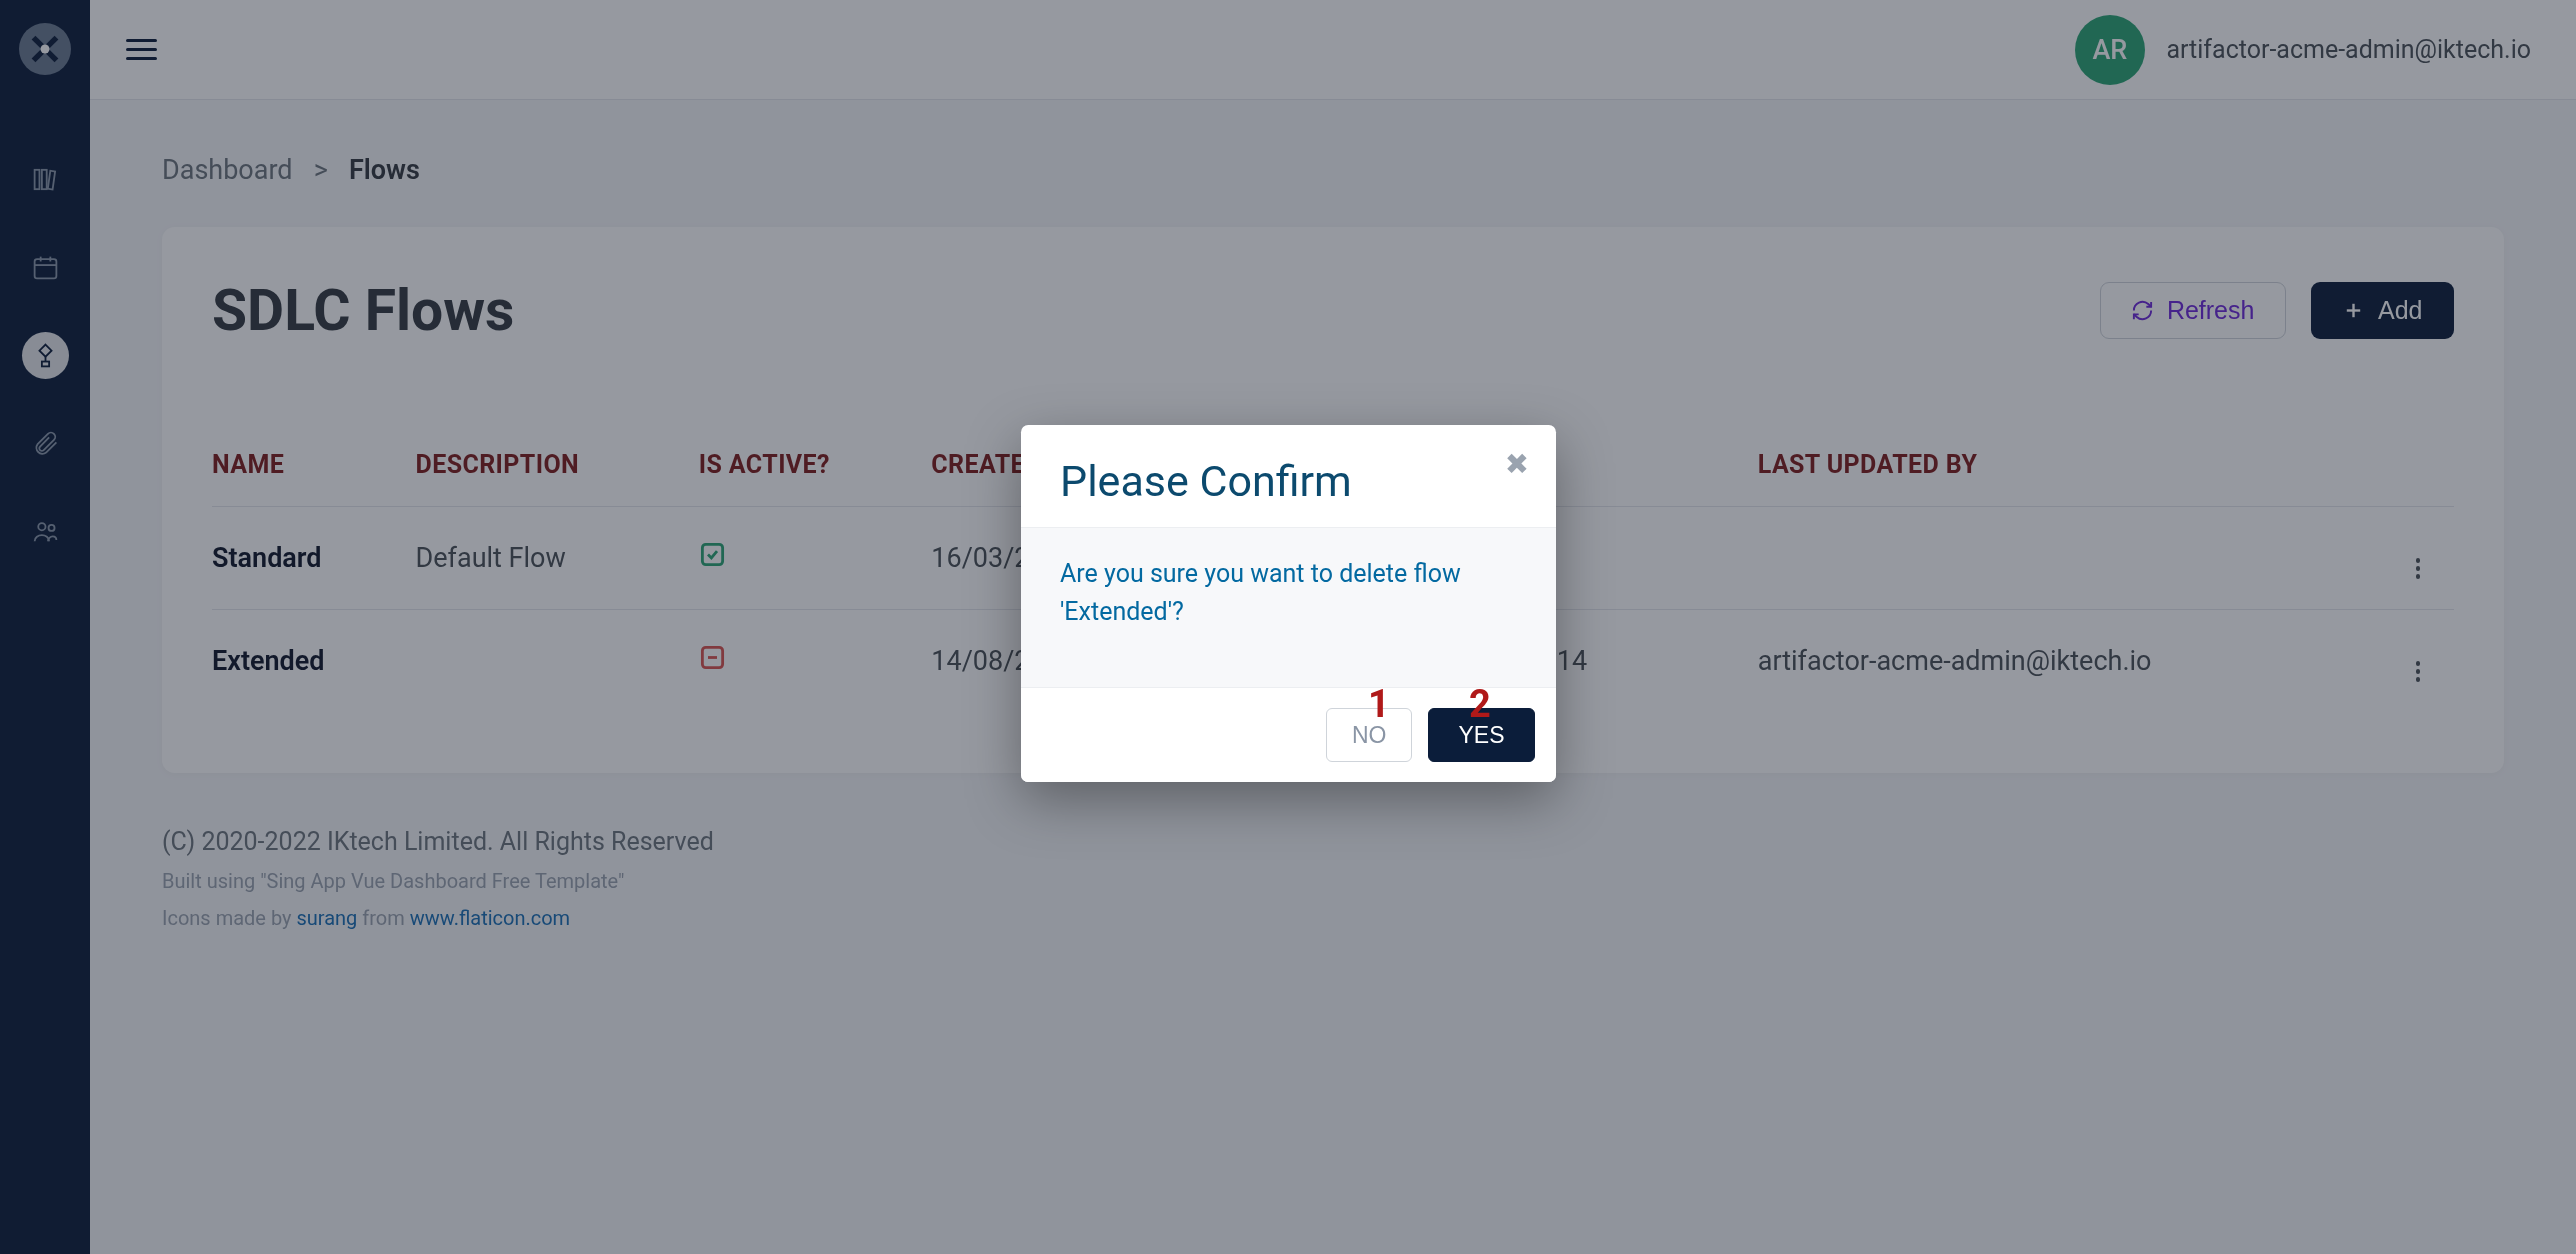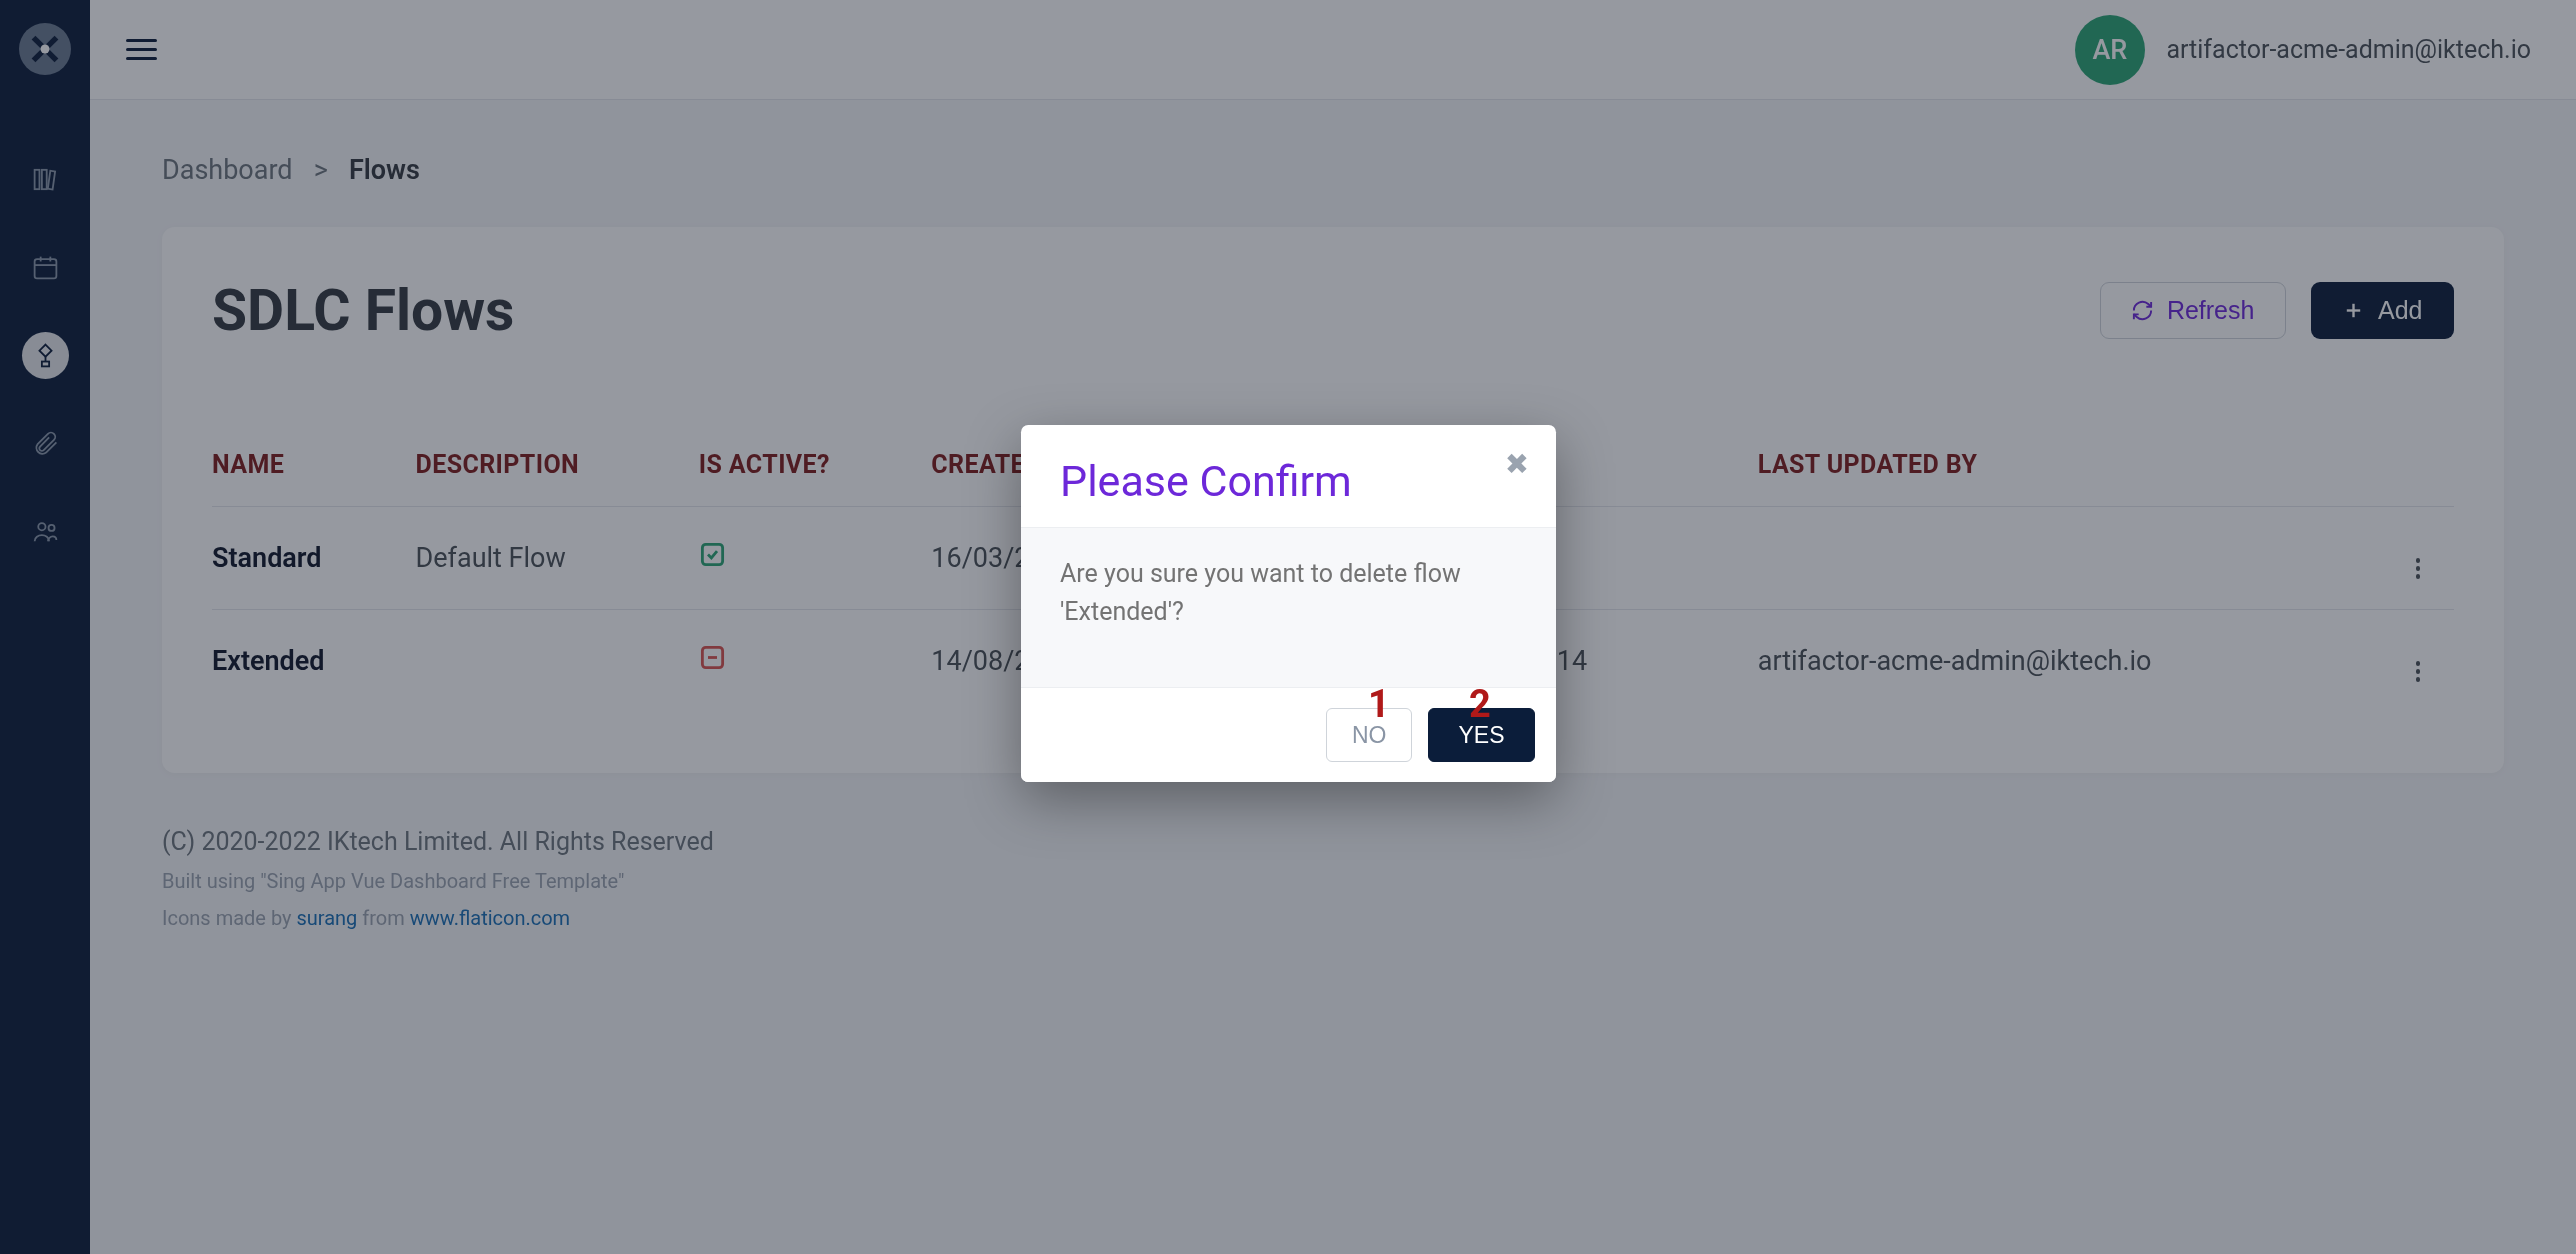--- a/index.html
+++ b/index.html
@@ -119,23 +119,23 @@
 .modal {
   position:absolute;
   left:1021px; top:425px;
   width:535px;
   background:#fff;
   border-radius:7.2px;
   box-shadow:0 18px 54px rgba(0,0,0,0.35);
   overflow:hidden;
 }
 .modal-header { padding:30.5px 39px 21.5px 39px; position:relative; border-bottom:0.9px solid #eceef1;}
-.modal-title { font-size:43px; color:#6d28d9; font-weight:400; }
+.modal-title { font-size:43px; color:#0c4a6e; font-weight:400; }
 .modal-close { position:absolute; right:27px; top:21.5px; font-size:29px; color:#9aa3af; cursor:pointer; background:none; border:none;}
-.modal-body { padding:27px 39px 57px 39px; font-size:25px; color:#737373; background:#f7f8fa; line-height:1.5;}
+.modal-body { padding:27px 39px 57px 39px; font-size:25px; color:#0369a1; background:#f7f8fa; line-height:1.5;}
 .modal-footer { display:flex; justify-content:flex-end; gap:16px; padding:20px 21.5px; border-top:0.9px solid #eceef1; background:#fff;}
 .mbtn { height:54px; padding:0 25px; border-radius:6px; font-size:23px; cursor:pointer; }
 .mbtn-no { background:#fff; border:0.9px solid #cfd4da; color:#8a95a5; }
 .mbtn-yes { background:#0b1d3a; border:0.9px solid #0b1d3a; color:#fff; padding:0 29px;}
 
 
 .annot { position:absolute; color:#b01919; font-weight:700; font-size:38px; }
 .annot1 { left:1368px; top:682px; }
 .annot2 { left:1469px; top:682px; }
 </style>

